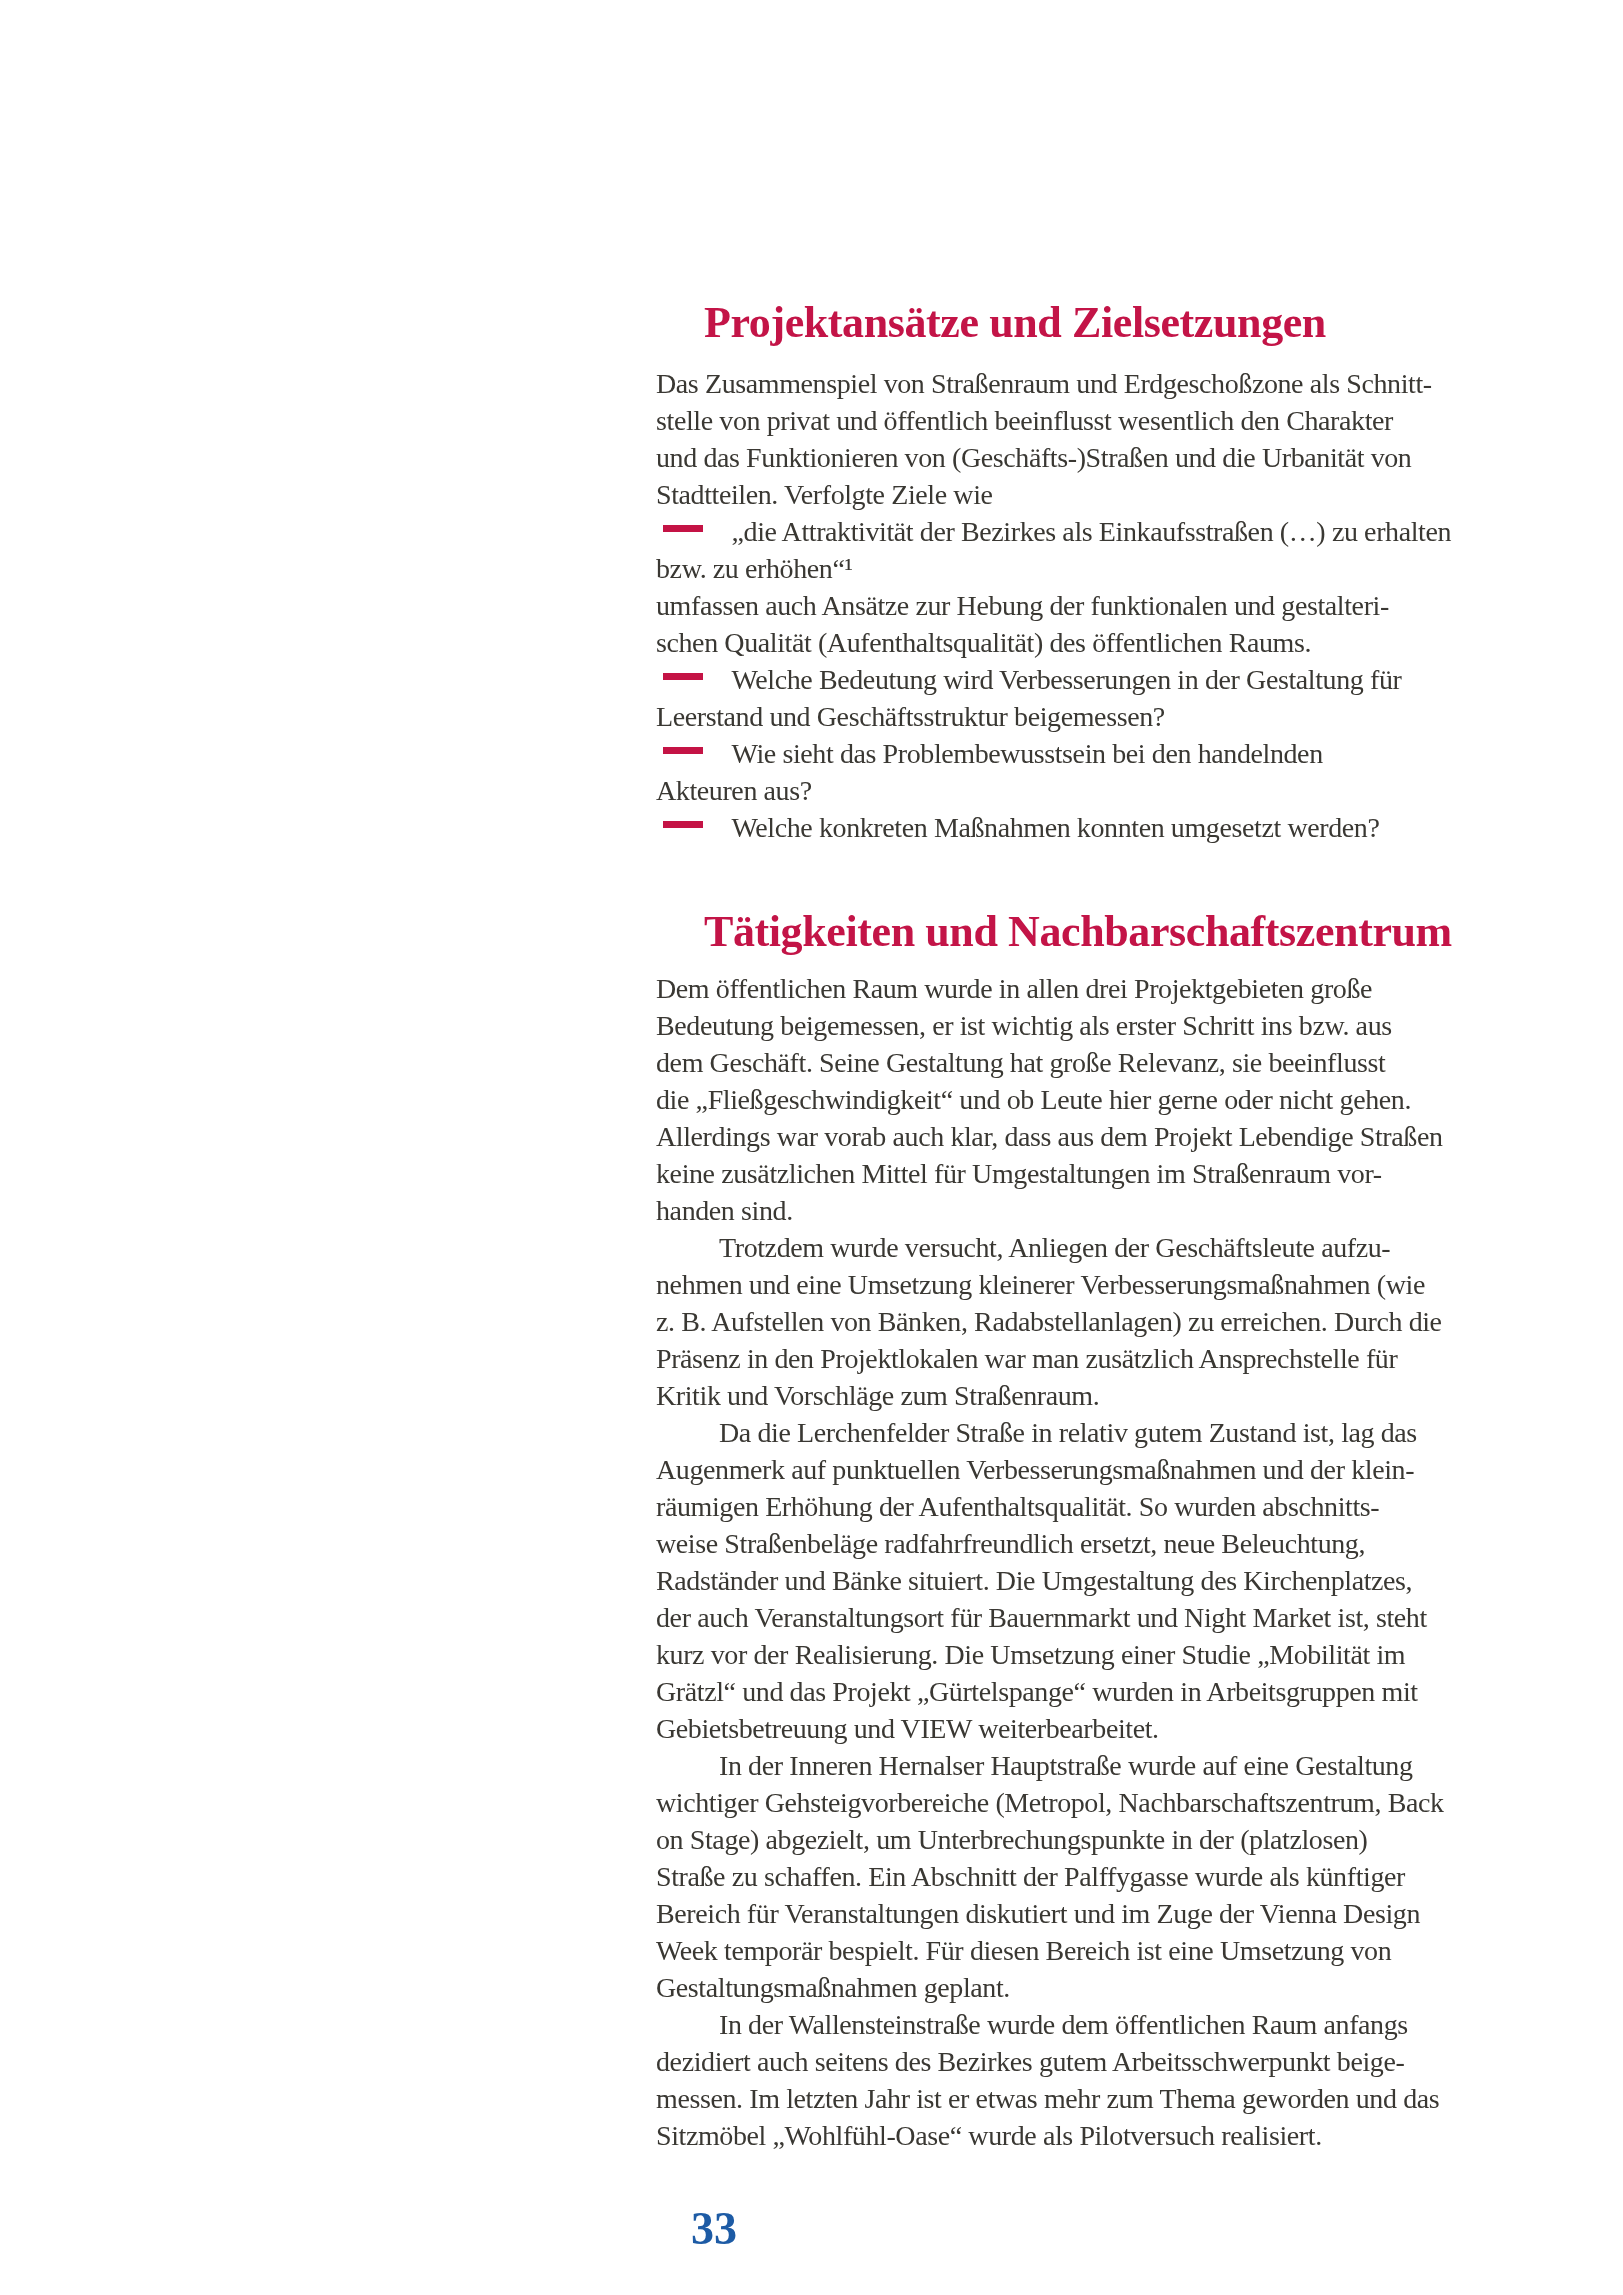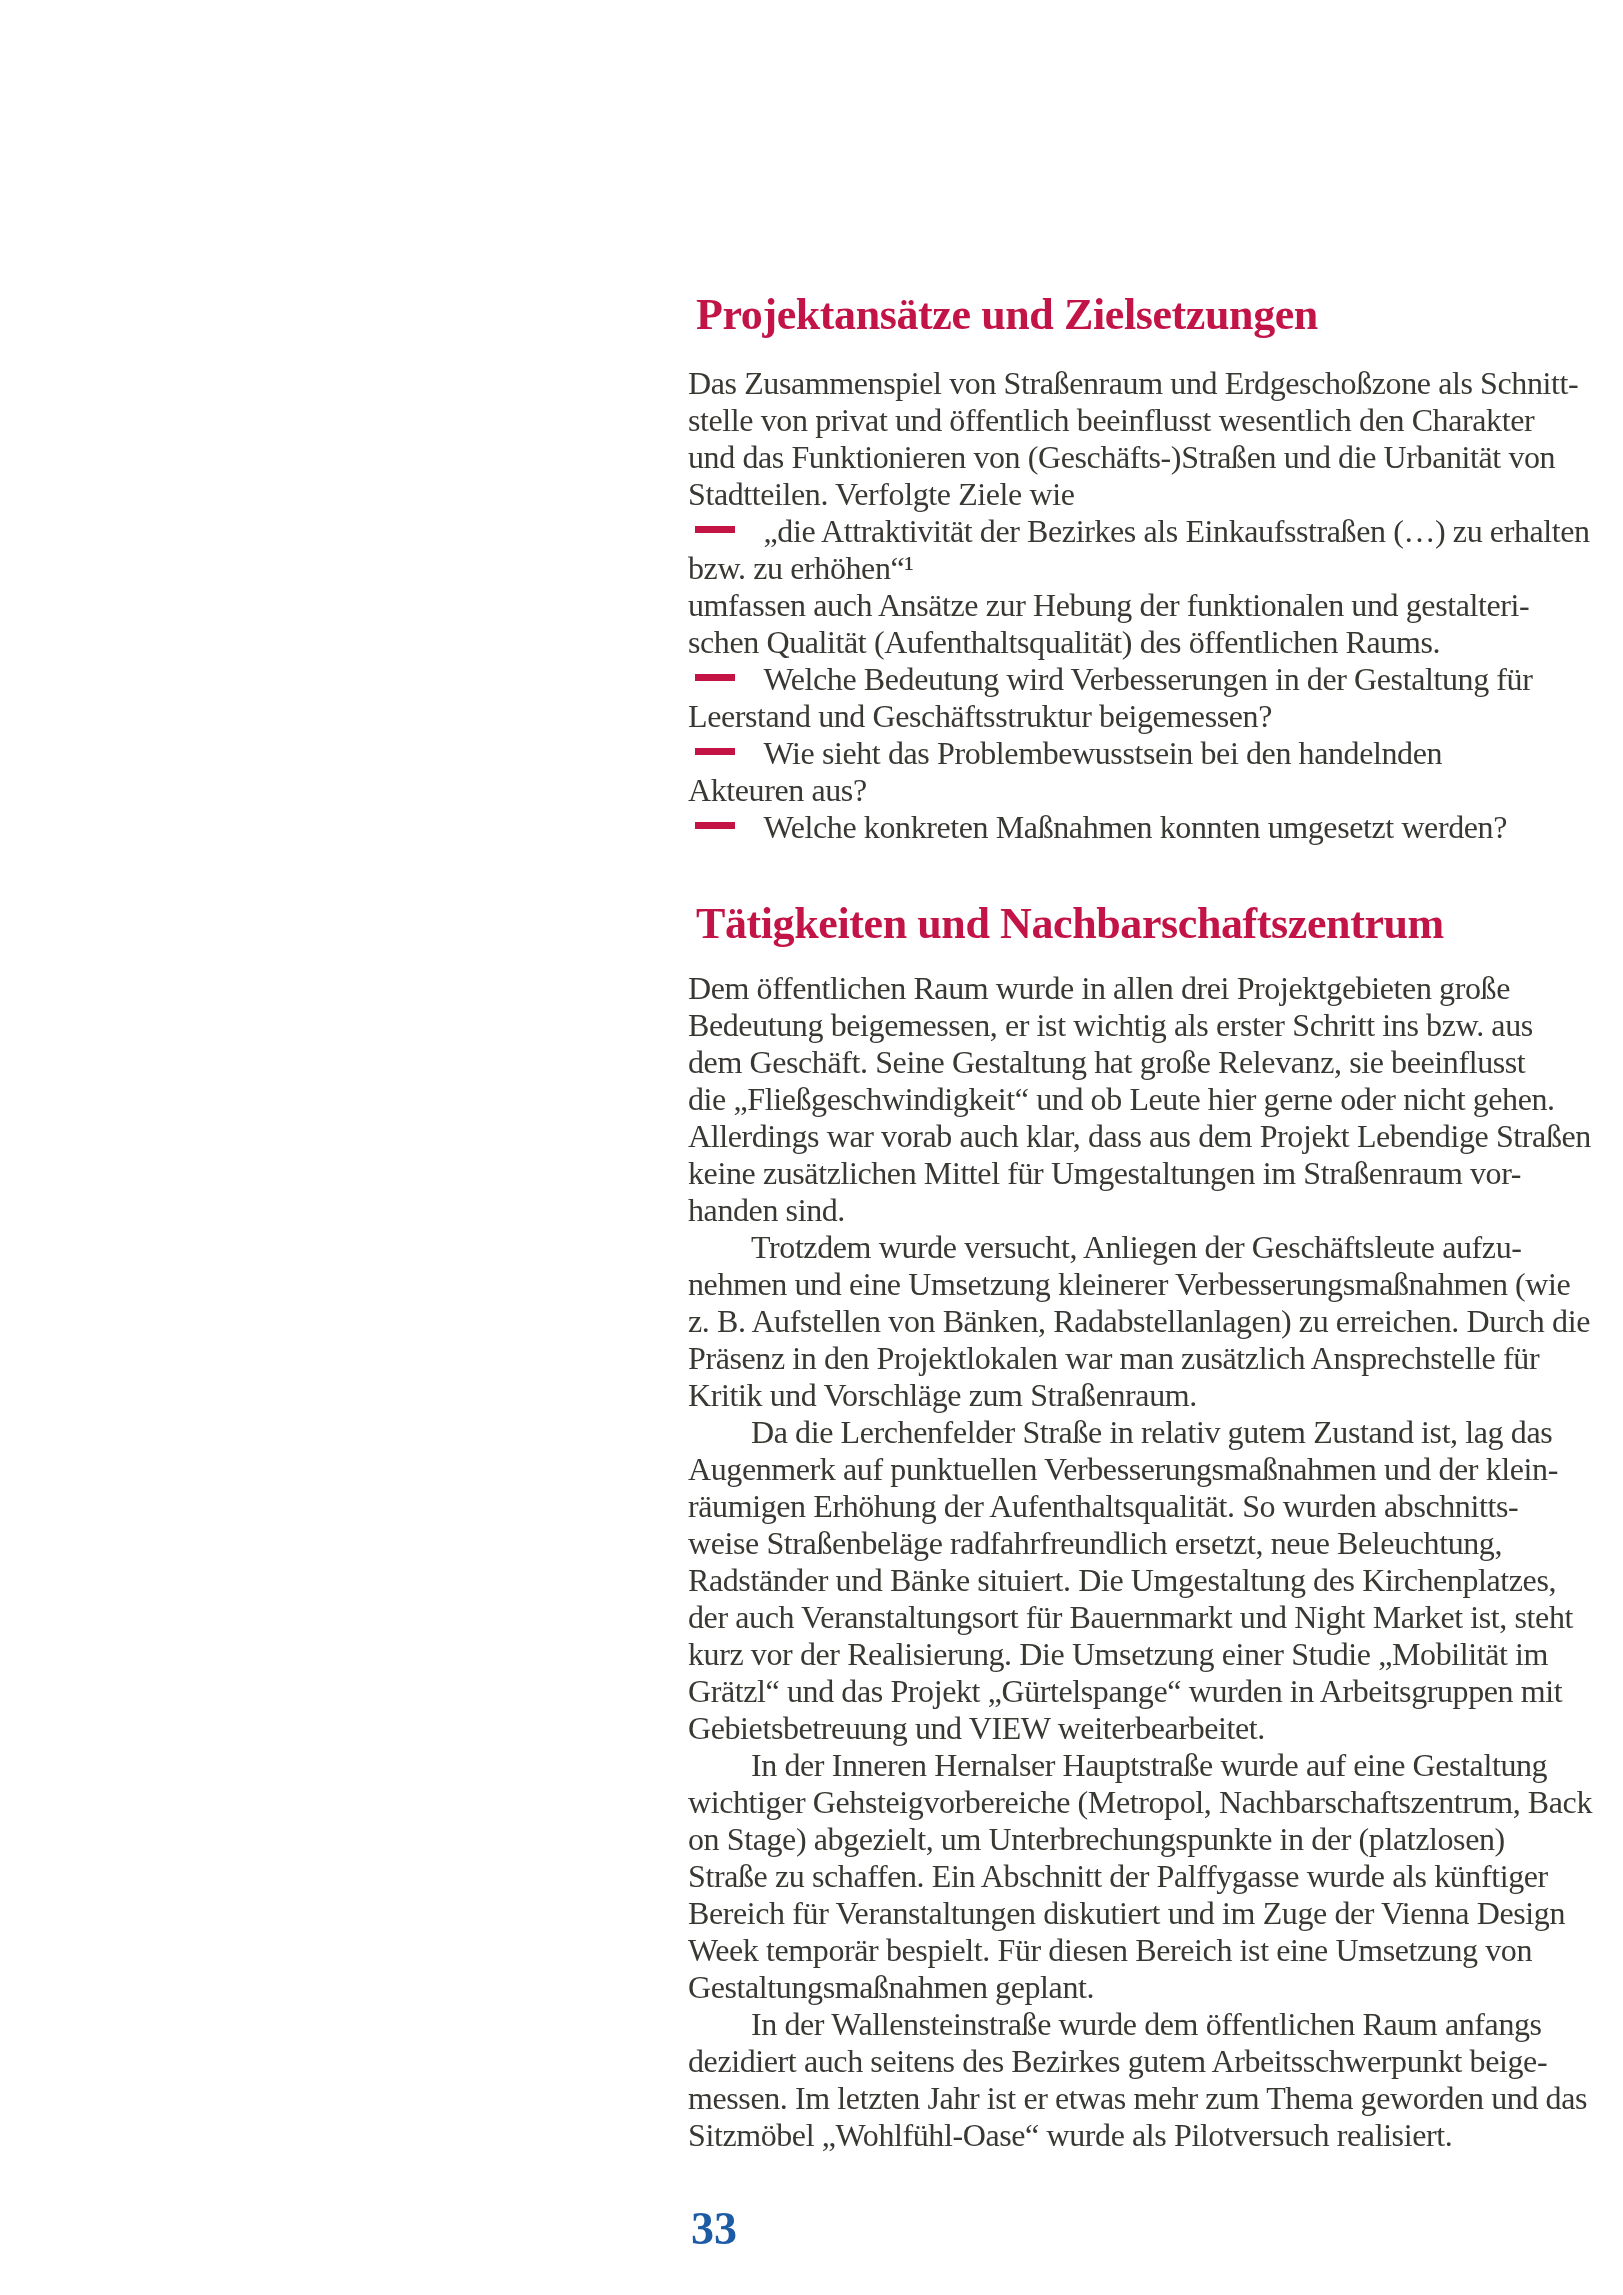--- a/index.html
+++ b/index.html
@@ -11,36 +11,36 @@
     position: relative;
     width: 1623px;
     height: 2295px;
     background: #ffffff;
     overflow: hidden;
     font-family: "Liberation Serif", "DejaVu Serif", serif;
   }
   .heading {
     position: absolute;
     left: 688px;
-    margin: 8px;
+    margin: 16px;
     font-family: "Liberation Serif", "DejaVu Serif", serif;
     font-weight: bold;
     font-size: 44px;
     line-height: 47px;
     letter-spacing: -0.4px;
     color: var(--heading, #c31447);
     white-space: pre;
   }
   .h-1 { top: 283px; }
   .h-2 { top: 892px; }
   .body {
     position: absolute;
-    left: 688px;
+    left: 656px;
     width: 909px;
-    font-size: 32px;
+    font-size: 28px;
     line-height: 37px;
     letter-spacing: -0.4px;
     color: var(--body, #3a3833);
   }
   #body-0 { top: 365px; }
   #body-1 { top: 970px; }
   .block {
     margin: 0;
     white-space: pre;
   }

